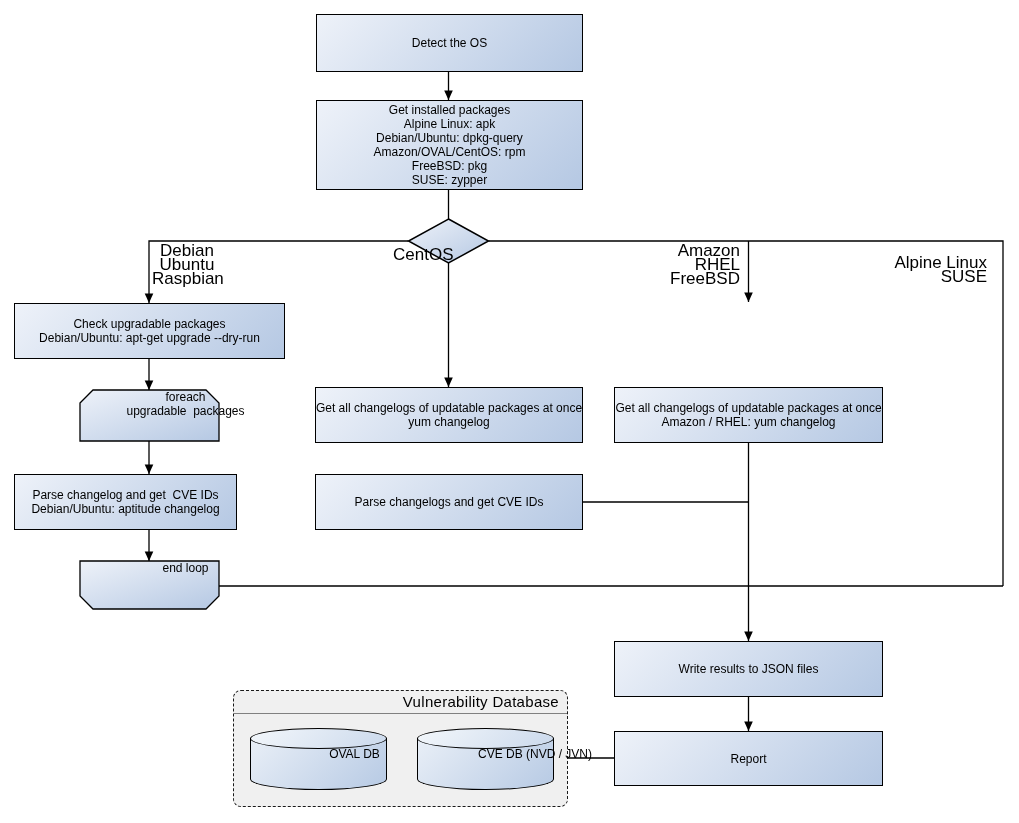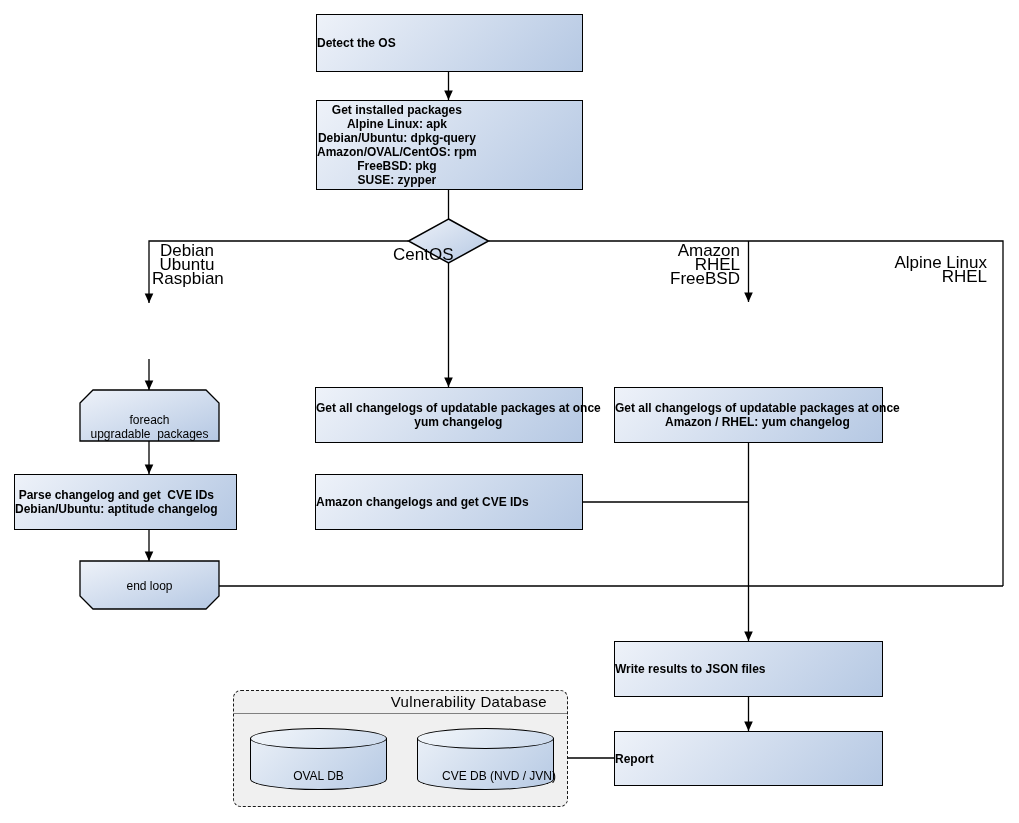--- a/index.html
+++ b/index.html
@@ -4,39 +4,39 @@
 <style>
   html,body { margin:0; padding:0; background:#ffffff; }
   .canvas {
     position:relative; width:1019px; height:823px; background:#ffffff;
     font-family:"Liberation Sans", sans-serif; color:#000;
     overflow:hidden;
   }
   .wires { position:absolute; left:0; top:0; }
   .node {
     position:absolute; box-sizing:border-box;
-    display:flex; align-items:center; justify-content:flex-start;
+    display:flex; align-items:center; justify-content:center;
     border:1px solid #000;
     background:linear-gradient(135deg,#eef2f9 0%,#b5c8e3 100%);
-    font-weight:bold;
   }
   .lbl { font-size:12px; line-height:14px; white-space:pre; text-align:center; }
   .overlay {
-    position:absolute; display:flex; align-items:flex-end; justify-content:center;
+    position:absolute; display:flex; align-items:flex-start; justify-content:center;
     pointer-events:none;
+    padding-left:36px;
   }
   .branch-label { position:absolute; font-size:17px; line-height:14px; white-space:pre; }
   .tc { text-align:center; } .tr { text-align:right; }
   .db-box {
     position:absolute; left:233px; top:690px; width:335px; height:117px;
     box-sizing:border-box; background:#f0f0f0;
     border:1.5px dashed #1a1a1a; border-radius:8px;
   }
   .db-title {
-    height:22px; line-height:22px; text-align:right; padding-right:20px;
+    height:22px; line-height:22px; text-align:right; padding-right:8px;
     font-size:15px; letter-spacing:0.3px; border-bottom:1px solid #808080;
   }
   .cyl-top {
     position:absolute; box-sizing:border-box; border:1px solid #000; border-radius:50%;
     background:linear-gradient(135deg,#f3f7fb 0%,#cbd9ec 100%);
   }
   .cyl-body {
     position:absolute; box-sizing:border-box; border:1px solid #000; border-top:none;
     border-radius:0 0 50% 50% / 0 0 11px 11px;
     background:linear-gradient(135deg,#e9eff7 0%,#b7cae4 100%);
@@ -95,33 +95,37 @@
 
   <div class="node" style="left:316px;top:100px;width:267px;height:90px">
     <span class="lbl">Get installed packages
 Alpine Linux: apk
 Debian/Ubuntu: dpkg-query
 Amazon/OVAL/CentOS: rpm
 FreeBSD: pkg
 SUSE: zypper</span>
   </div>
 
+  <div class="node" style="left:14px;top:303px;width:271px;height:56px">
+    <span class="lbl">Check upgradable packages
+Debian/Ubuntu: apt-get upgrade --dry-run</span>
+  </div>
 
   <div class="node" style="left:14px;top:474px;width:223px;height:56px">
     <span class="lbl">Parse changelog and get  CVE IDs
 Debian/Ubuntu: aptitude changelog</span>
   </div>
 
   <div class="node" style="left:315px;top:387px;width:268px;height:56px">
     <span class="lbl">Get all changelogs of updatable packages at once
 yum changelog</span>
   </div>
 
   <div class="node" style="left:315px;top:474px;width:268px;height:56px">
-    <span class="lbl">Amazon changelogs and get CVE IDs</span>
+    <span class="lbl">Parse changelogs and get CVE IDs</span>
   </div>
 
 
   <div class="node" style="left:614px;top:387px;width:269px;height:56px">
     <span class="lbl">Get all changelogs of updatable packages at once
 Amazon / RHEL: yum changelog</span>
   </div>
 
   <div class="node" style="left:614px;top:731px;width:269px;height:55px">
     <span class="lbl">Report</span>
@@ -140,21 +144,21 @@
   </div>
 
   <div class="branch-label tc" style="left:152px;top:244px;width:70px">Debian
 Ubuntu
 Raspbian</div>
   <div class="branch-label tc" style="left:393px;top:248px;width:52px">CentOS</div>
   <div class="branch-label tr" style="left:640px;top:244px;width:100px">Amazon
 RHEL
 FreeBSD</div>
   <div class="branch-label tr" style="left:877px;top:256px;width:110px">Alpine Linux
-RHEL</div>
+SUSE</div>
 
   <div class="db-box">
     <div class="db-title">Vulnerability Database</div>
   </div>
 
   <div class="cyl-body" style="left:250px;top:738px;width:137px;height:52px"></div>
   <div class="cyl-top" style="left:250px;top:728px;width:137px;height:21px"></div>
   <div class="overlay" style="left:250px;top:747px;width:137px;height:36px">
     <span class="lbl">OVAL DB</span>
   </div>

